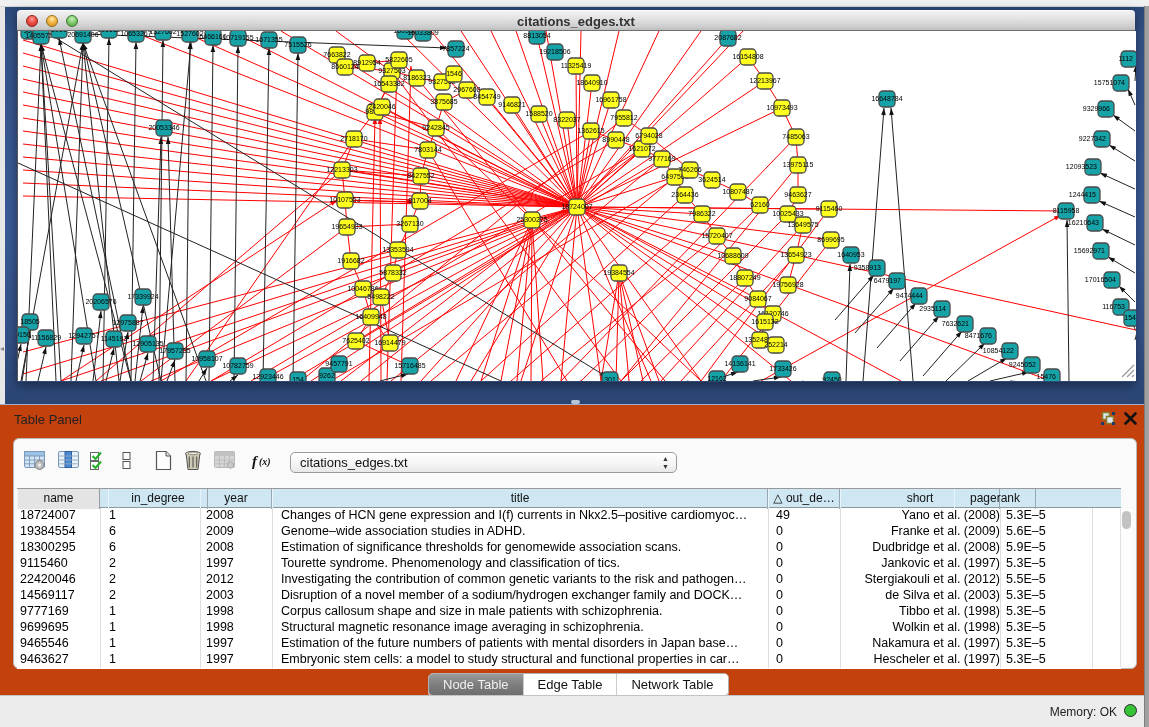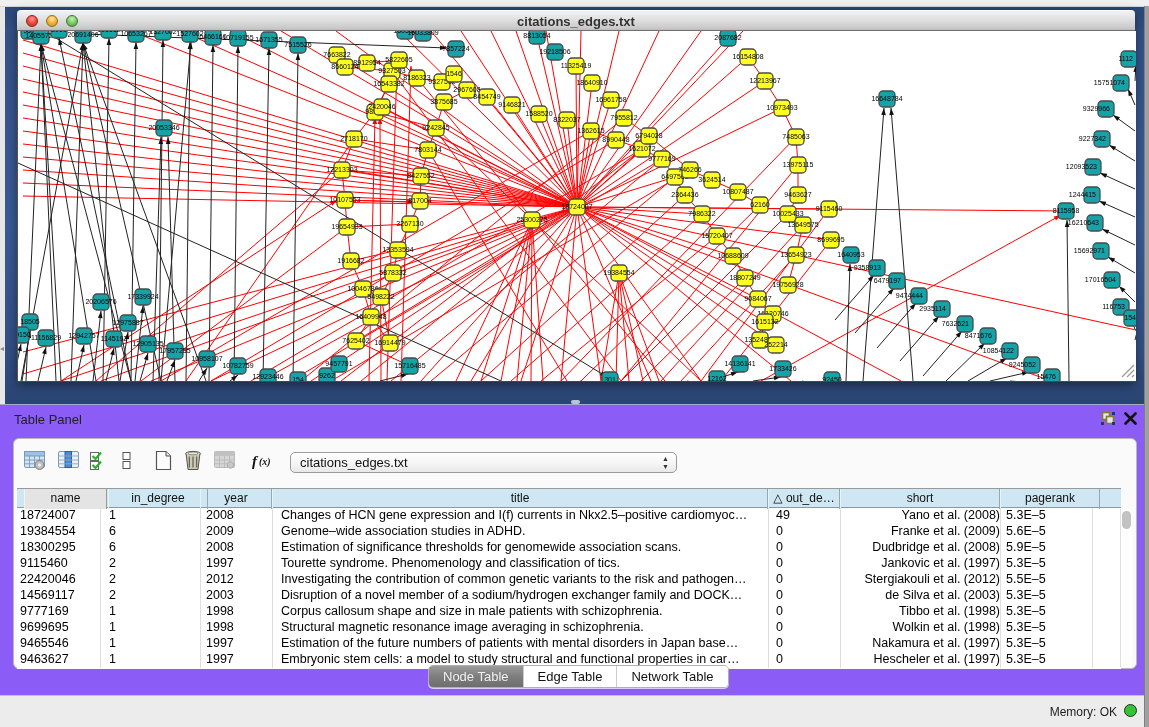--- a/index.html
+++ b/index.html
@@ -24,21 +24,21 @@
   background:linear-gradient(180deg,#f2f2f2 0%, #e2e2e2 40%, #cccccc 85%, #bdbdbd 100%);
   border-top:1px solid #fbfbfb; border-bottom:1px solid #6f6f6f; border-radius:4px 4px 0 0; }
 #titlebar .title { position:absolute; left:0; right:0; top:3px; text-align:center; font-size:13px; font-weight:bold; color:#333; }
 .tl { position:absolute; top:5px; width:12px; height:12px; border-radius:50%; }
 #tl-r { left:9px; background:radial-gradient(circle at 50% 30%, #ff9a96 0%, #ee4f46 45%, #c02e28 100%); border:1px solid #92211c; }
 #tl-y { left:29px; background:radial-gradient(circle at 50% 30%, #ffe9a8 0%, #f0b03a 50%, #c88a1e 100%); border:1px solid #9a6f14; }
 #tl-g { left:49px; background:radial-gradient(circle at 50% 30%, #c8f0b8 0%, #7cc96a 50%, #4f9a3e 100%); border:1px solid #3f7a2e; }
 #canvas { position:absolute; left:0; top:21px; width:1118px; height:350px; background:#fff; border:1px solid #555; border-top:none; }
 
 
-#panelarea { position:absolute; left:0; top:404px; width:1149px; height:291px; background:#8b5cf6; border-top:1px solid #9fb0cc; }
+#panelarea { position:absolute; left:0; top:404px; width:1149px; height:291px; background:#c2410c; border-top:1px solid #9fb0cc; }
 #paneltitle { position:absolute; left:14px; top:7px; font-size:13px; color:#222; }
 #floaticon { position:absolute; right:33px; top:6px; width:15px; height:15px; }
 #closex { position:absolute; right:12px; top:7px; }
 
 #innerpanel { position:absolute; left:13px; top:33px; width:1124px; height:231px; background:#fafafa;
   border:1px solid #b8b8b8; border-radius:6px; }
 #toolbar { position:absolute; left:0; top:0; width:100%; height:44px; }
 #toolbar svg { position:absolute; top:11px; }
 #dropdown { position:absolute; left:276px; top:13px; width:387px; height:21px;
   background:linear-gradient(180deg,#ffffff 0%, #f4f4f4 60%, #e8e8e8 100%);
@@ -55,21 +55,21 @@
 .c1 { left:92px; width:90px; }
 .c2 { left:189px; width:64px; }
 .c3 { left:264px; width:486px; }
 .c4 { left:759px; width:62px; }
 .c5 { left:824px; width:159px; text-align:right; }
 .c6 { left:989px; width:85px; }
 #vscroll { position:absolute; right:4px; top:70px; width:12px; height:158px; background:#fdfdfd; border-left:1px solid #e0e0e0;}
 #vscroll .thumb { position:absolute; left:1px; top:2px; width:9px; height:18px; background:#c2c2c2; border-radius:5px; }
 
 
-#tabs { position:absolute; left:428px; top:260px; height:23px; display:flex;
+#tabs { position:absolute; left:428px; top:268px; height:23px; display:flex;
   border:1px solid #b0b0b0; border-radius:5px; overflow:hidden; background:#fff; box-shadow:0 1px 0 rgba(255,255,255,.7); }
 .tab { font-size:13px; padding:0 14px; line-height:22px; color:#111; background:#fff; }
 .tab.sel { background:linear-gradient(180deg,#9a9a9a 0%, #7e7e7e 50%, #6e6e6e 100%); color:#f0f0f0; }
 .tab.mid { border-left:1px solid #ccc; border-right:1px solid #ccc; }
 
 
 #statusbar { position:absolute; left:0; top:695px; width:1149px; height:32px; background:#ececec; border-top:1px solid #c4c4c4;text-align:right; }
 #memok { position:absolute; right:32px; top:9px; font-size:12px; color:#222; }
 #memdot { position:absolute; right:12px; top:8px; width:13px; height:13px; border-radius:50%; background:#35c435; border:1.5px solid #2a2a2a; }
 </style>
@@ -904,27 +904,27 @@
 
           <g transform="translate(227,0)">
             <text x="1" y="16" font-size="15" font-style="italic" font-weight="bold" font-family="Liberation Serif, serif" fill="#111">f</text>
             <text x="8" y="15" font-size="10" font-style="italic" font-weight="bold" font-family="Liberation Serif, serif" fill="#111">(x)</text>
           </g>
         </svg>
         <div id="dropdown">citations_edges.txt<div class="ud">▲<br>▼</div></div>
       </div>
       <div id="tablewrap">
         <div id="thead">
-          <div class="th g" style="left:7px;width:83px;">name</div>
+          <div class="th g" style="left:0px;width:83px;">name</div>
           <div class="th" style="left:83px;width:100px;margin-left:8px;">in_degree</div>
           <div class="th" style="left:183px;width:72px;">year</div>
           <div class="th" style="left:255px;width:496px;">title</div>
           <div class="th" style="left:751px;width:72px;">△ out_de…</div>
           <div class="th" style="left:823px;width:160px;">short</div>
-          <div class="th" style="left:983px;width:100px;">pagerank</div>
+          <div class="th" style="left:937px;width:82px;">pagerank</div>
         </div>
         <div class="tr">
             <div class="c0">18724007</div>
             <div class="c1">1</div>
             <div class="c2">2008</div>
             <div class="c3">Changes of HCN gene expression and I(f) currents in Nkx2.5–positive cardiomyoc…</div>
             <div class="c4">49</div>
             <div class="c5">Yano et al. (2008)</div>
             <div class="c6">5.3E–5</div>
           </div>

